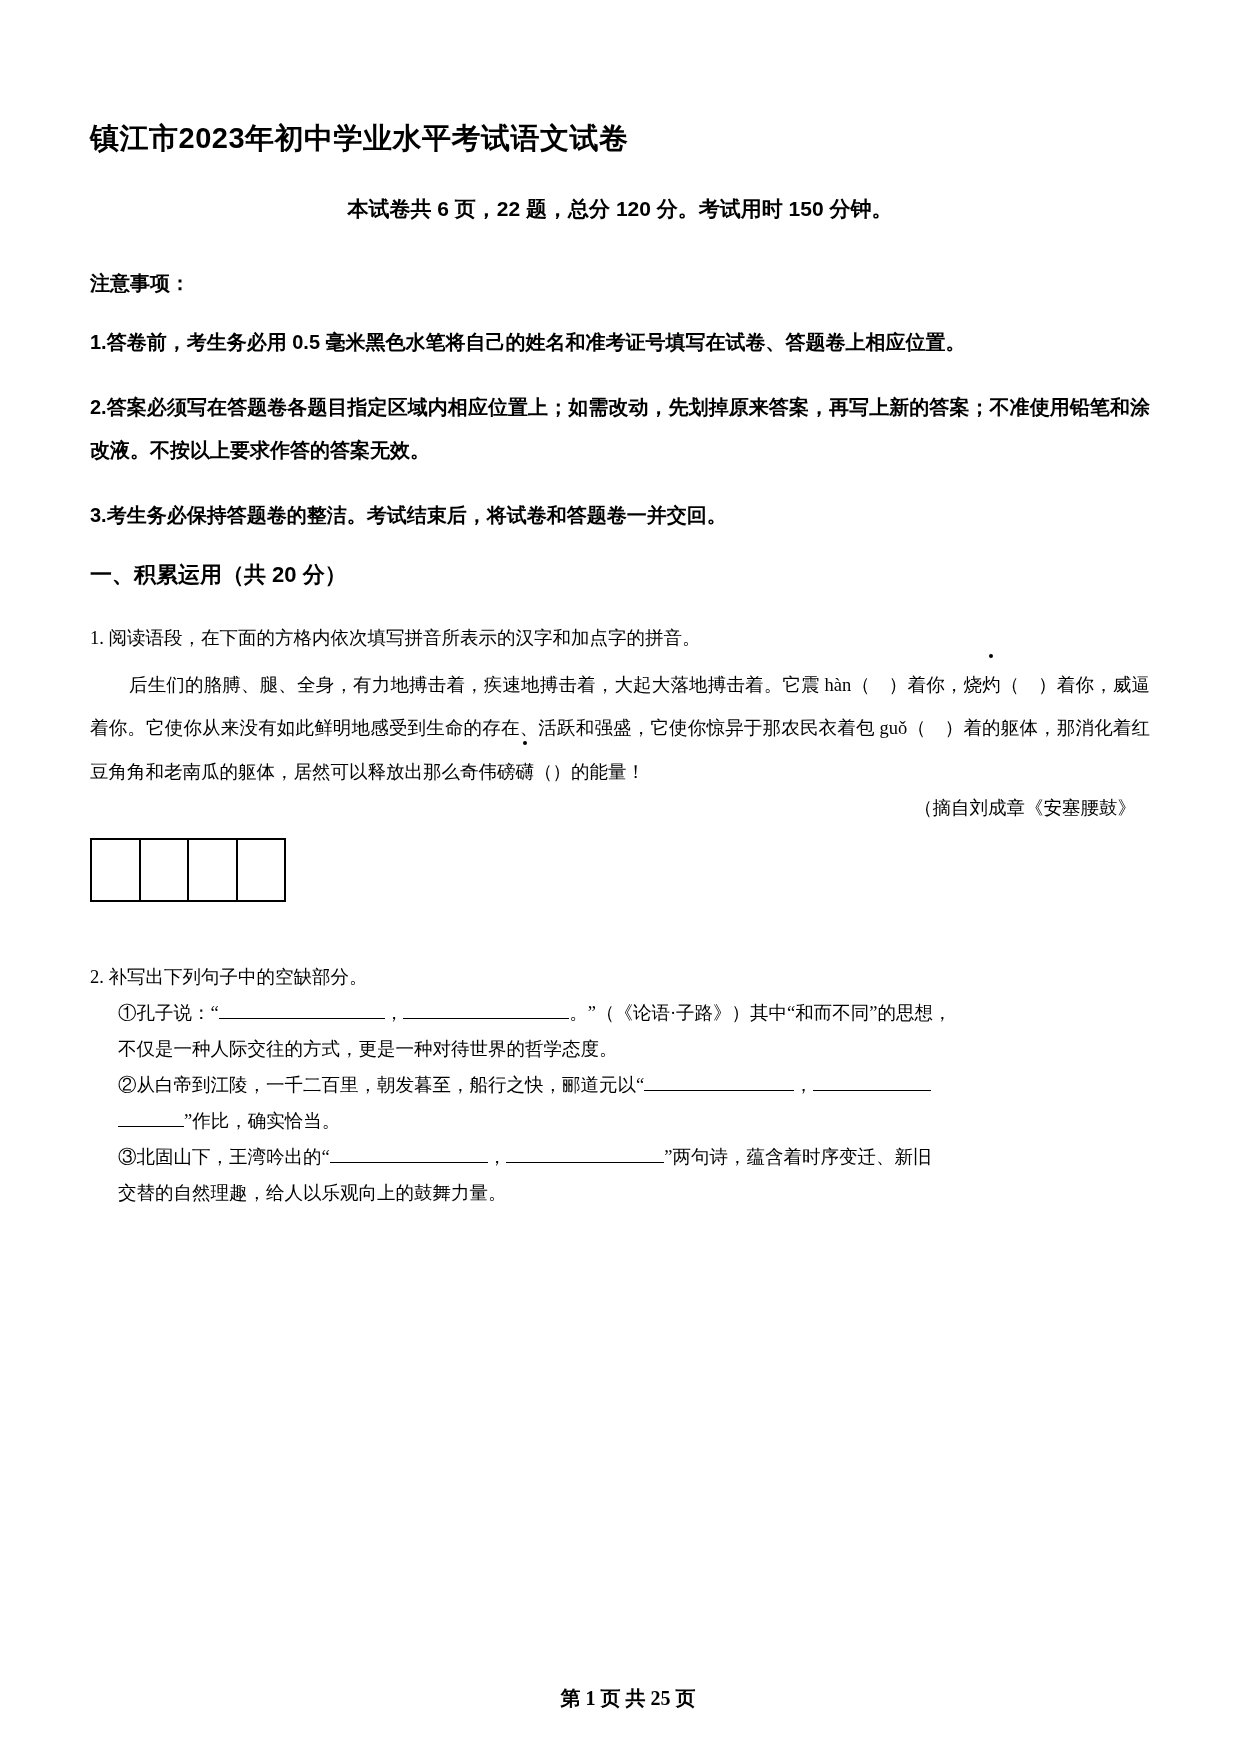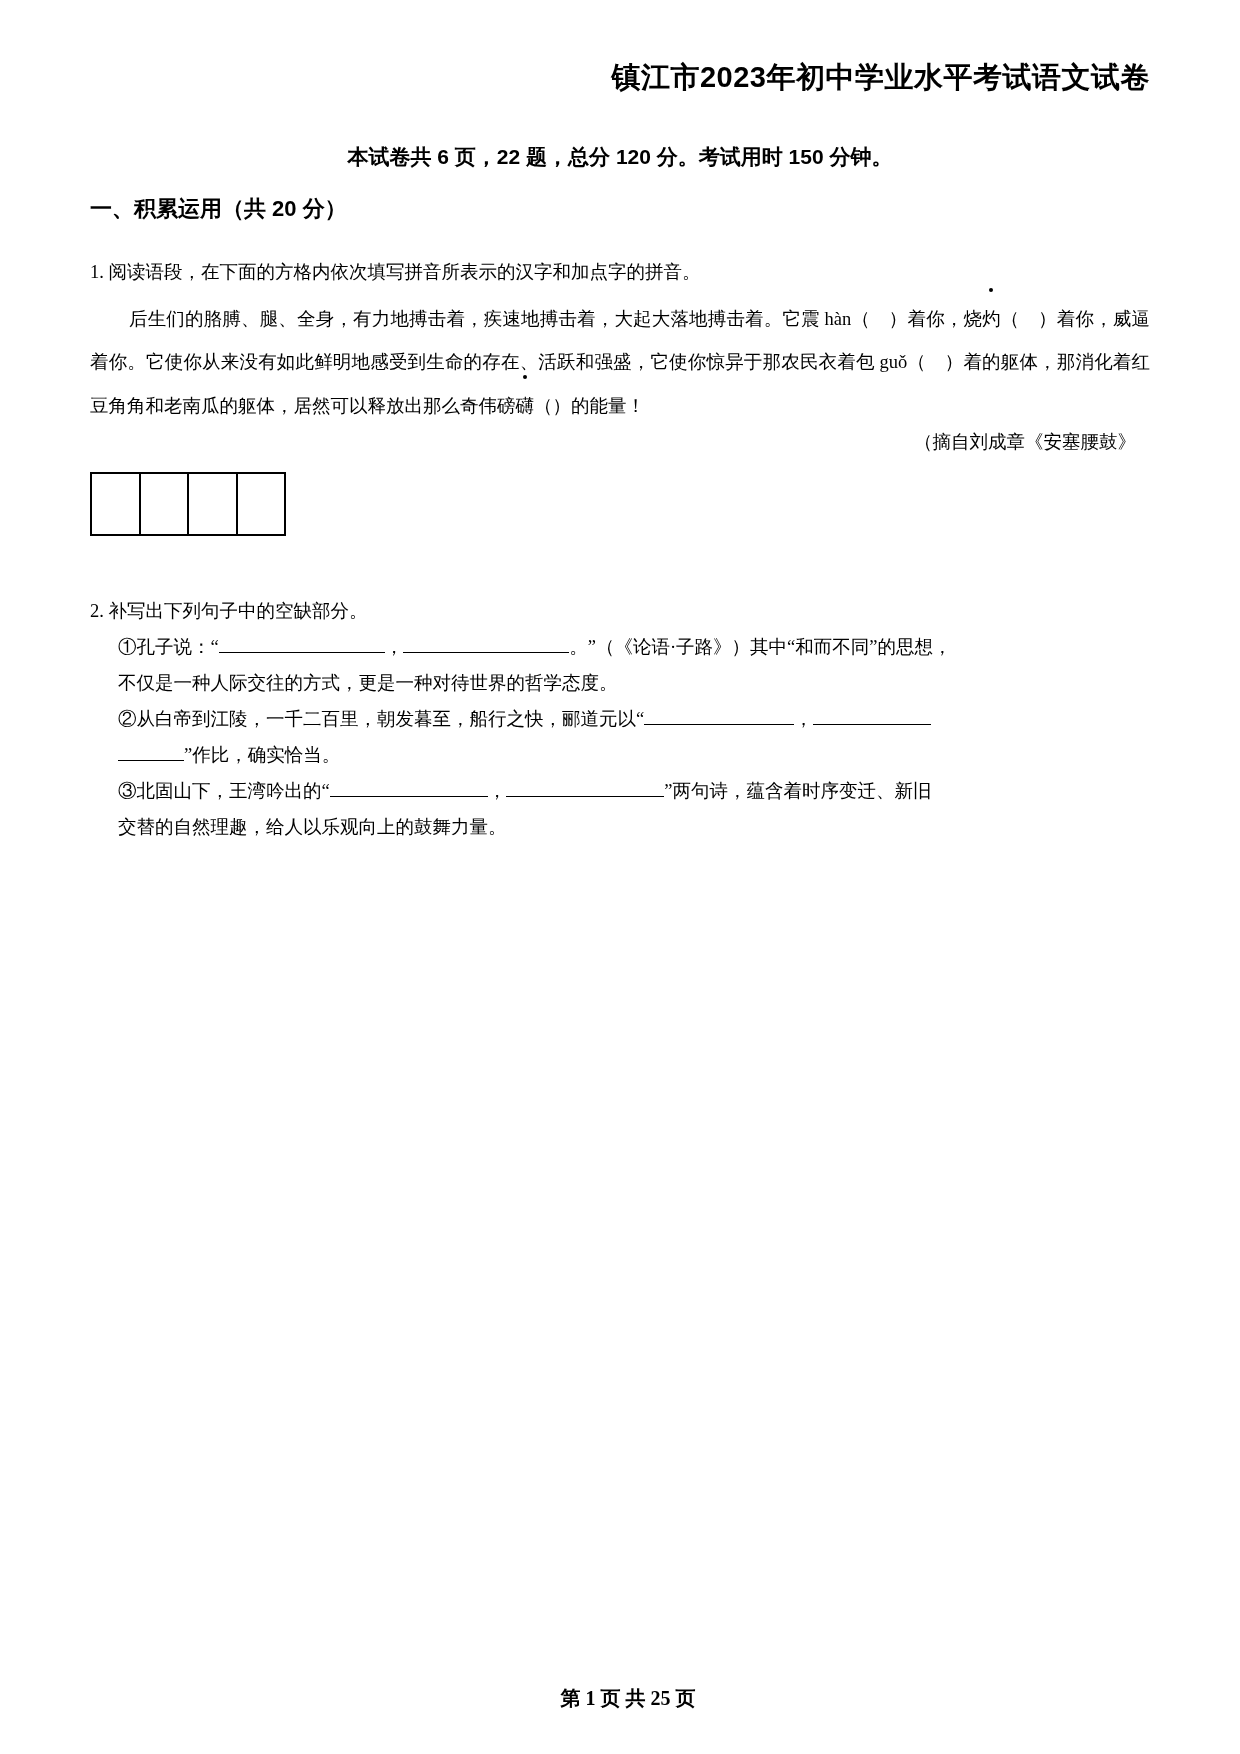--- a/index.html
+++ b/index.html
@@ -18,34 +18,34 @@
     height: 1754px;
     margin: 0 auto;
     background: #ffffff;
     box-sizing: border-box;
     padding: 0 90px;
     overflow: hidden;
   }
 
   
   .doc-title {
-    text-align: right;
+    text-align: left;
     font-family: "Liberation Sans", "DejaVu Sans", sans-serif;
     font-weight: bold;
     font-size: 29px;
     letter-spacing: 0.5px;
-    padding-top: 59px;
+    padding-top: 120px;
     line-height: 1.3;
   }
   .doc-subtitle {
     text-align: center;
     font-family: "Liberation Sans", "DejaVu Sans", sans-serif;
     font-weight: bold;
     font-size: 21px;
-    margin-top: 45px;
+    margin-top: 36px;
     line-height: 1.4;
   }
 
   
   .notice {
     margin-top: 44px;
     font-family: "Liberation Sans", "DejaVu Sans", sans-serif;
     font-weight: bold;
     font-size: 20px;
   }
@@ -166,20 +166,26 @@
   }
 </style>
 </head>
 <body>
 
 <div class="page">
 
   <div class="doc-title">镇江市2023年初中学业水平考试语文试卷</div>
   <div class="doc-subtitle">本试卷共 6 页，22 题，总分 120 分。考试用时 150 分钟。</div>
 
+  <div class="notice">
+    <div class="notice-heading">注意事项：</div>
+    <div class="notice-item">1.答卷前，考生务必用 0.5 毫米黑色水笔将自己的姓名和准考证号填写在试卷、答题卷上相应位置。</div>
+    <div class="notice-item">2.答案必须写在答题卷各题目指定区域内相应位置上；如需改动，先划掉原来答案，再写上新的答案；不准使用铅笔和涂改液。不按以上要求作答的答案无效。</div>
+    <div class="notice-item">3.考生务必保持答题卷的整洁。考试结束后，将试卷和答题卷一并交回。</div>
+  </div>
 
   <div class="section-heading">一、积累运用（共 20 分）</div>
 
   <div class="question">
     <div class="q-stem">1. 阅读语段，在下面的方格内依次填写拼音所表示的汉字和加点字的拼音。</div>
 
     <div class="passage">
       <span class="indent"></span><span>后生们的胳膊、腿、全身，有力地搏击着，疾速地搏击着，大起大落地搏击着。它震 hàn（　）着你，</span><span>烧</span><span class="dotchar">灼</span><span>（　）着你，威逼着你。它使你从来没有如此鲜明地感受到生命的存在、活跃和强盛，它使你惊异于</span><span>那农民衣着包 guǒ（　）着的躯体，那消化着红豆角角和老南瓜的躯体，居然可以释放出那么奇伟磅</span><span class="dotchar">礴</span><span>（</span><span>）的能量！</span>
     </div>
 

